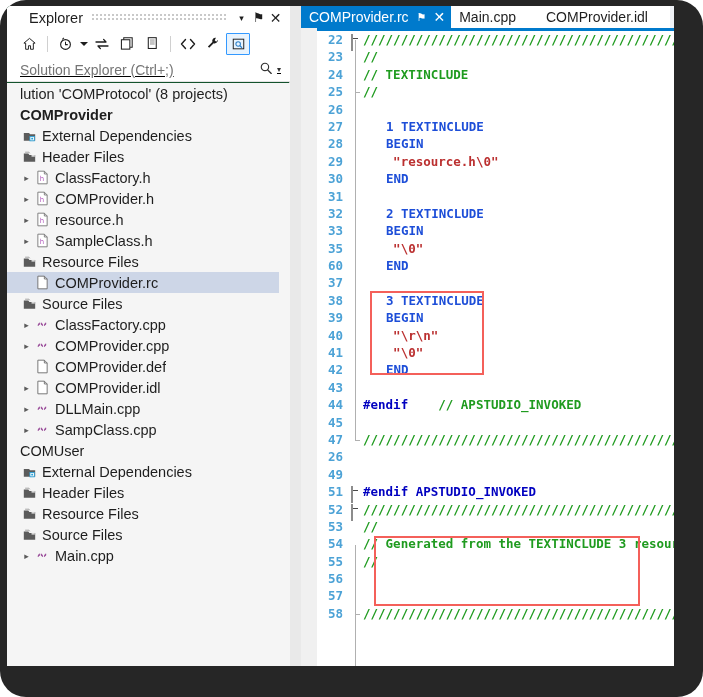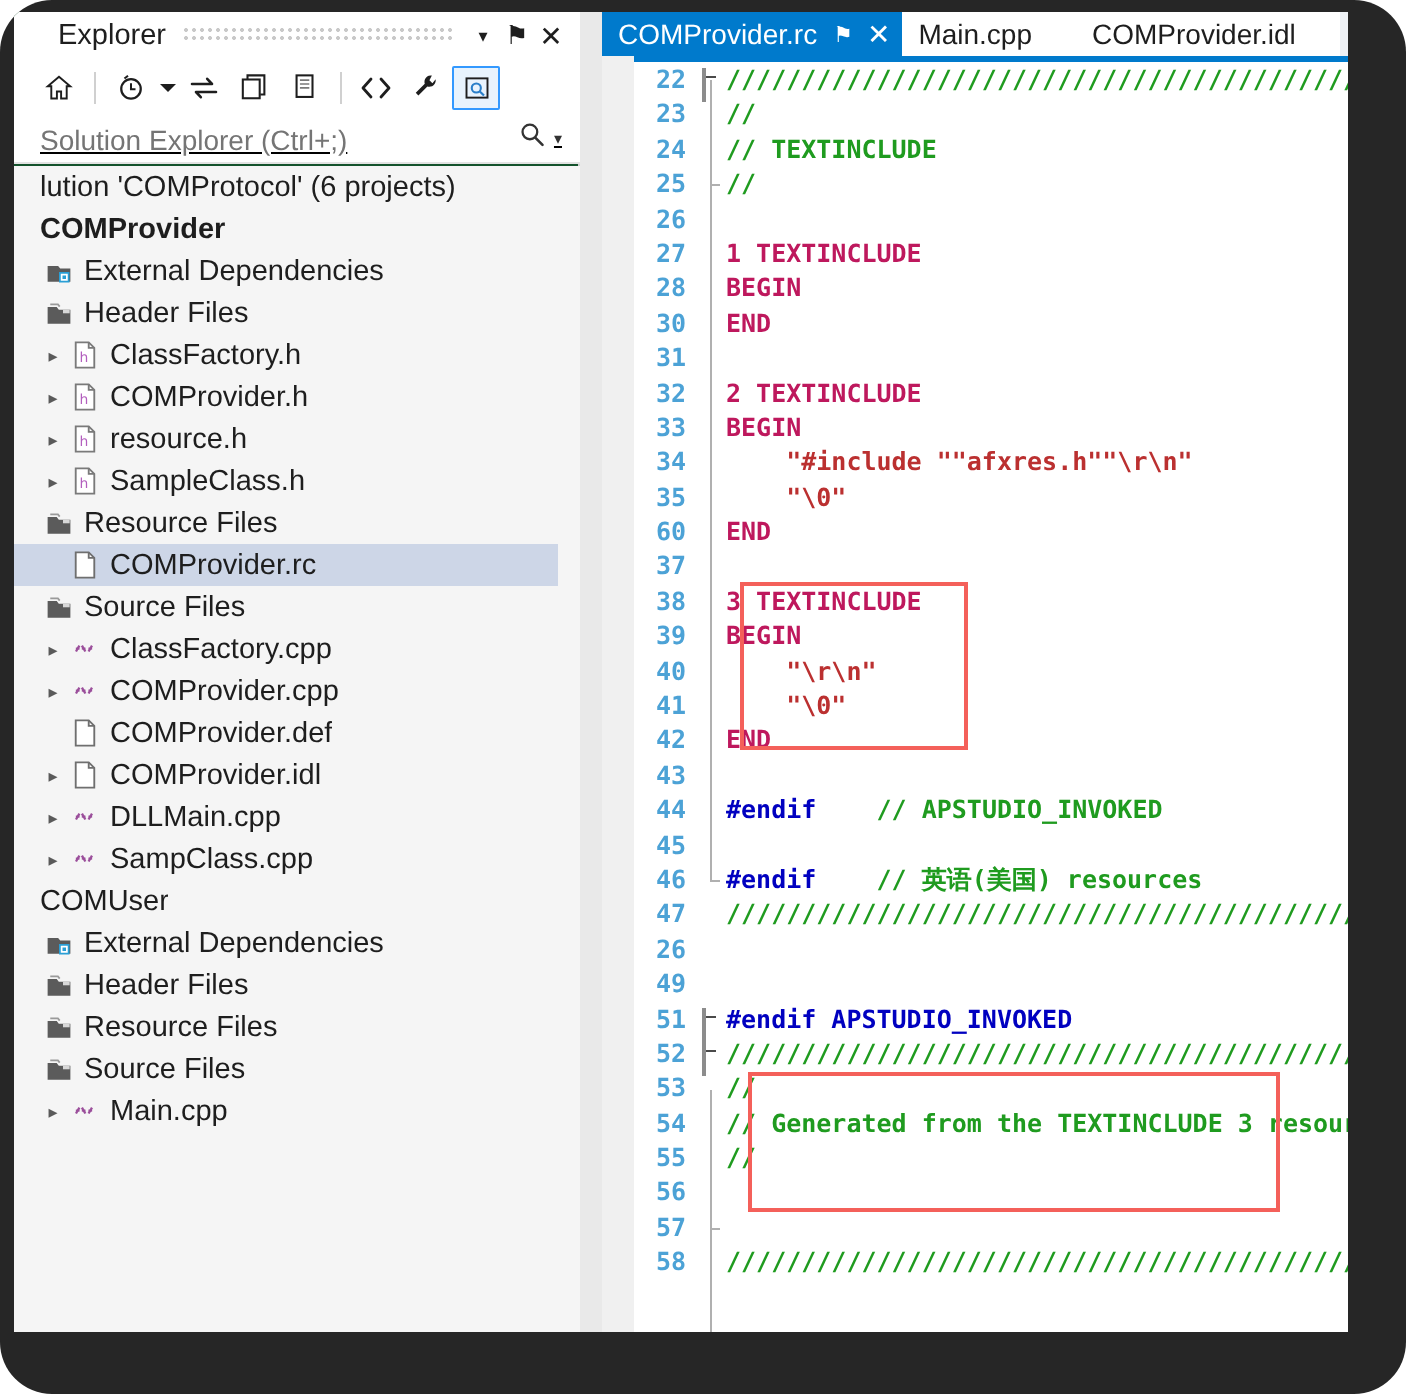--- a/index.html
+++ b/index.html
@@ -250,21 +250,21 @@
     background: #4a4a4a;
   }
   .ctext {
     position: absolute;
     left: 62px;
     white-space: pre;
   }
   .c-green  { color: #1f9b1f; }
   .c-blue   { color: #0000c0; }
   .c-red    { color: #bb3030; }
-  .c-black  { color: #be185d; }
+  .c-black  { color: #1d4ed8; margin-left: 23px; }
 
   
   .vguide {
     position: absolute;
     left: 54px;
     width: 1px;
     background: #b0b0b0;
   }
   .vguide-end {
     position: absolute;
@@ -369,21 +369,21 @@
             </svg>
       </span>
       <span id="se-search-caret">▾</span>
     </div>
 
     <div id="tree">
           <div class="row">
             <span style="width: 0px; min-width: 0px;"></span>
             <span class="chev"></span>
             <span class="ico" style="width: 0px; min-width: 0px; margin-right: 0px;"></span>
-            <span class="lbl">lution 'COMProtocol' (6 projects)</span>
+            <span class="lbl">lution 'COMProtocol' (8 projects)</span>
           </div>
           <div class="row">
             <span style="width: 0px; min-width: 0px;"></span>
             <span class="chev"></span>
             <span class="ico" style="width: 0px; min-width: 0px; margin-right: 0px;"></span>
             <span class="lbl bold">COMProvider</span>
           </div>
           <div class="row">
             <span style="width: 0px; min-width: 0px;"></span>
             <span class="chev"></span>
@@ -678,37 +678,36 @@
       <div id="code-active-line"></div>
       <div id="gutter-bg"></div>
       <div id="codelines">
             <div class="cl"><span class="lnum">22</span><span class="fold"><span class="foldbox"></span></span><span class="ctext"><span class="c-green">//////////////////////////////////////////////////</span></span></div>
             <div class="cl"><span class="lnum">23</span><span class="ctext"><span class="c-green">//</span></span></div>
             <div class="cl"><span class="lnum">24</span><span class="ctext"><span class="c-green">// TEXTINCLUDE</span></span></div>
             <div class="cl"><span class="lnum">25</span><span class="ctext"><span class="c-green">//</span></span></div>
             <div class="cl"><span class="lnum">26</span><span class="ctext"></span></div>
             <div class="cl"><span class="lnum">27</span><span class="ctext"><span class="c-black">1 TEXTINCLUDE</span></span></div>
             <div class="cl"><span class="lnum">28</span><span class="ctext"><span class="c-black">BEGIN</span></span></div>
+            <div class="cl"><span class="lnum">29</span><span class="ctext"><span class="c-red">    "resource.h\0"</span></span></div>
             <div class="cl"><span class="lnum">30</span><span class="ctext"><span class="c-black">END</span></span></div>
             <div class="cl"><span class="lnum">31</span><span class="ctext"></span></div>
             <div class="cl"><span class="lnum">32</span><span class="ctext"><span class="c-black">2 TEXTINCLUDE</span></span></div>
             <div class="cl"><span class="lnum">33</span><span class="ctext"><span class="c-black">BEGIN</span></span></div>
-            <div class="cl"><span class="lnum">34</span><span class="ctext"><span class="c-red">    "#include ""afxres.h""\r\n"</span></span></div>
             <div class="cl"><span class="lnum">35</span><span class="ctext"><span class="c-red">    "\0"</span></span></div>
             <div class="cl"><span class="lnum">60</span><span class="ctext"><span class="c-black">END</span></span></div>
             <div class="cl"><span class="lnum">37</span><span class="ctext"></span></div>
             <div class="cl"><span class="lnum">38</span><span class="ctext"><span class="c-black">3 TEXTINCLUDE</span></span></div>
             <div class="cl"><span class="lnum">39</span><span class="ctext"><span class="c-black">BEGIN</span></span></div>
             <div class="cl"><span class="lnum">40</span><span class="ctext"><span class="c-red">    "\r\n"</span></span></div>
             <div class="cl"><span class="lnum">41</span><span class="ctext"><span class="c-red">    "\0"</span></span></div>
             <div class="cl"><span class="lnum">42</span><span class="ctext"><span class="c-black">END</span></span></div>
             <div class="cl"><span class="lnum">43</span><span class="ctext"></span></div>
             <div class="cl"><span class="lnum">44</span><span class="ctext"><span class="c-blue">#endif</span><span class="c-green">    // APSTUDIO_INVOKED</span></span></div>
             <div class="cl"><span class="lnum">45</span><span class="ctext"></span></div>
-            <div class="cl"><span class="lnum">46</span><span class="ctext"><span class="c-blue">#endif</span><span class="c-green">    // 英语(美国) resources</span></span></div>
             <div class="cl"><span class="lnum">47</span><span class="ctext"><span class="c-green">/////////////////////////////////////////////////</span></span></div>
             <div class="cl"><span class="lnum">26</span><span class="ctext"></span></div>
             <div class="cl"><span class="lnum">49</span><span class="ctext"></span></div>
             <div class="cl"><span class="lnum">51</span><span class="fold"><span class="foldbox"></span></span><span class="ctext"><span class="c-blue">#endif APSTUDIO_INVOKED</span></span></div>
             <div class="cl"><span class="lnum">52</span><span class="fold"><span class="foldbox"></span></span><span class="ctext"><span class="c-green">/////////////////////////////////////////////////</span></span></div>
             <div class="cl"><span class="lnum">53</span><span class="ctext"><span class="c-green">//</span></span></div>
             <div class="cl"><span class="lnum">54</span><span class="ctext"><span class="c-green">// Generated from the TEXTINCLUDE 3 resourc</span></span></div>
             <div class="cl"><span class="lnum">55</span><span class="ctext"><span class="c-green">//</span></span></div>
             <div class="cl"><span class="lnum">56</span><span class="ctext"></span></div>
             <div class="cl"><span class="lnum">57</span><span class="ctext"></span></div>

